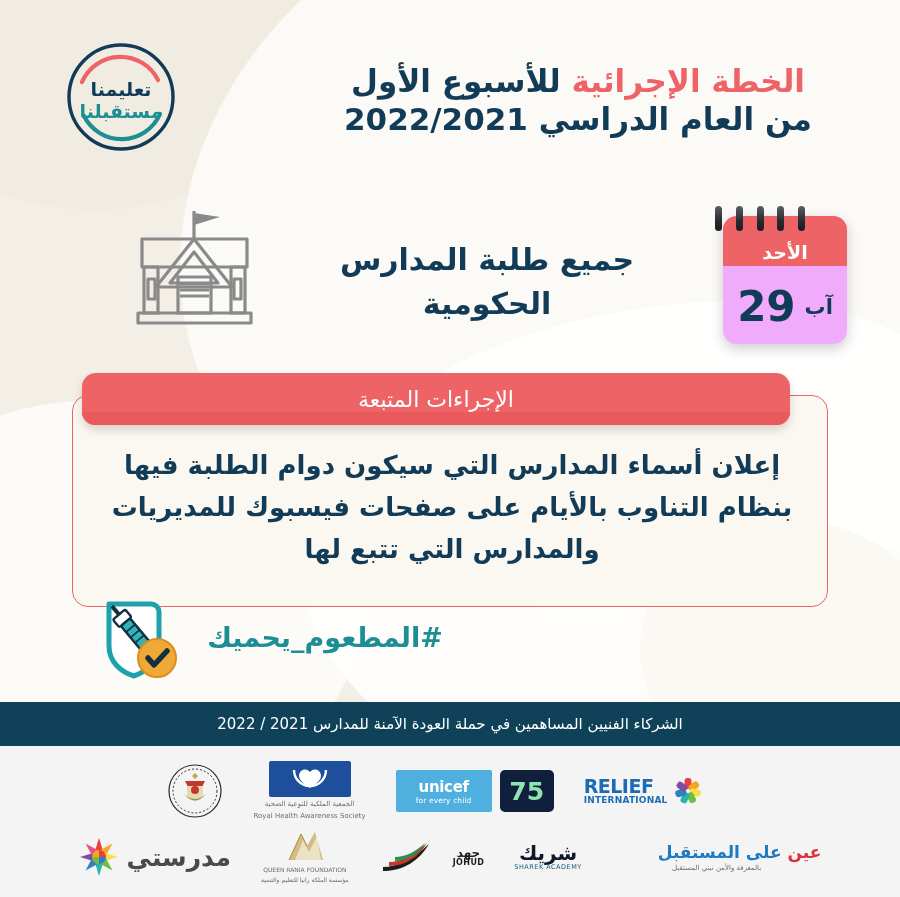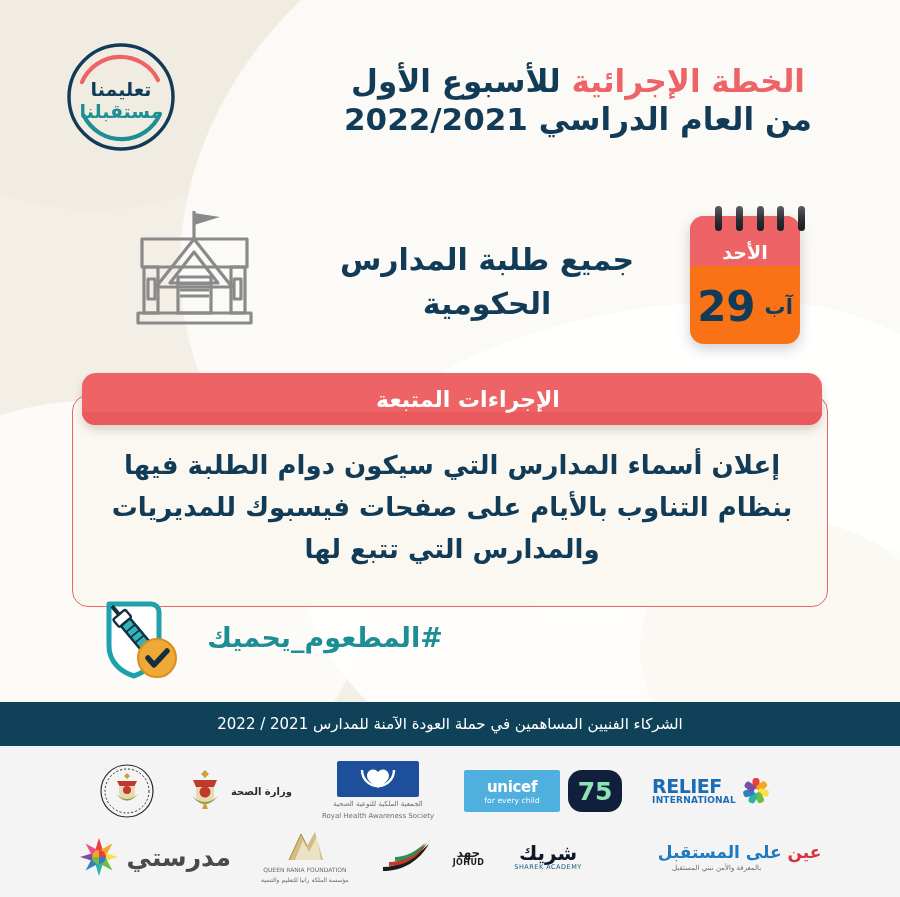--- a/index.html
+++ b/index.html
@@ -49,22 +49,22 @@
   
   #school-icon{position:absolute;left:122px;top:205px;width:145px;height:130px;}
   #audience-text{
     position:absolute;right:243px;top:238px;width:340px;
     text-align:center;color:#123b57;font-weight:bold;font-size:30px;
     line-height:1.45;
   }
 
   
   #calendar{
-    position:absolute;left:690px;top:216px;width:110px;height:128px;
-    border-radius:14px;background:#f97316;
+    position:absolute;left:723px;top:216px;width:124px;height:128px;
+    border-radius:14px;background:#f0abfc;
     box-shadow:0 5px 13px rgba(40,40,60,.22);
     overflow:hidden;
   }
   #cal-head{
     height:47px;background:#ee6466;color:#fff;
     display:flex;align-items:flex-end;justify-content:center;
     padding-bottom:3px;font-size:19px;font-weight:bold;
   }
   #cal-body{
     height:81px;display:flex;align-items:center;justify-content:center;
@@ -81,24 +81,23 @@
   
   #procedures-card{
     position:absolute;left:72px;top:395px;width:756px;height:212px;
     background:#fbf8f1;border:1.6px solid #ee6466;border-radius:16px;
     box-sizing:border-box;
   }
   #procedures-header{
     position:absolute;left:82px;top:373px;width:708px;height:52px;
     background:#ee6466;border-radius:14px;
     display:flex;align-items:center;justify-content:center;
-    color:#ffffff;font-size:22px;font-weight:bold;
+    color:#ffffff;font-size:22px;font-weight:normal;
     box-shadow:0 5px 9px rgba(70,40,40,.18);
     z-index:4;
-    padding-left:32px;
   }
   #procedures-header::after{
     content:"";position:absolute;left:0;right:0;bottom:0;height:13px;
     background:#e85a5c;border-radius:0 0 14px 14px;
   }
   #procedures-header span{position:relative;z-index:2;}
   #procedures-body{
     position:absolute;left:96px;top:444px;width:712px;
     text-align:center;color:#123b57;font-size:26px;font-weight:bold;
     line-height:1.62;z-index:3;
@@ -140,21 +139,21 @@
   .relief{display:flex;align-items:center;gap:5px;}
   .relief-text{line-height:1;text-align:left;}
   .relief-text .r1{font-size:19px;font-weight:bold;color:#1b6cb5;letter-spacing:-.5px;}
   .relief-text .r2{font-size:9px;font-weight:bold;color:#1b6cb5;letter-spacing:.2px;}
 
   
   .unicef-box{width:96px;height:42px;background:#4fb0e0;border-radius:2px;
     display:flex;flex-direction:column;align-items:center;justify-content:center;color:#fff;}
   .unicef-box .u1{font-size:15px;font-weight:bold;letter-spacing:-.3px;}
   .unicef-box .u2{font-size:7.5px;letter-spacing:.1px;}
-  .u75{width:54px;height:42px;background:#10203c;border-radius:14px;
+  .u75{width:54px;height:42px;background:#10203c;border-radius:5px;
     display:flex;align-items:center;justify-content:center;
     font-size:25px;font-weight:bold;
     background-image:linear-gradient(90deg,#10203c,#10203c);color:#8fe3b0;}
 
   
   .rhas-box{width:82px;height:36px;background:#1e4f9c;border-radius:2px;
     display:flex;align-items:center;justify-content:center;}
 
   
   .emblem{width:40px;height:46px;}
@@ -318,33 +317,20 @@
           <svg width="48" height="26" viewBox="0 0 48 26">
             <path d="M8 4 a14 14 0 0 0 32 0" fill="none" stroke="#ffffff" stroke-width="2.4"></path>
             <path d="M24 6 c-4 -5 -11 -2 -11 4 c0 5 7 9 11 12 c4 -3 11 -7 11 -12 c0 -6 -7 -9 -11 -4 z" fill="#ffffff"></path>
           </svg>
         </div>
         <div class="logo-caption">الجمعية الملكية للتوعية الصحية</div>
         <div class="logo-caption">Royal Health Awareness Society</div>
       </div>
     </div>
 
-    <div class="logo-cell">
-      <div class="moh">
-        <span class="moh-label">وزارة الصحة</span>
-        <svg class="emblem" viewBox="0 0 40 46">
-          <path d="M20 2 l4 4 l-4 4 l-4 -4 z" fill="#c8a23a"></path>
-          <path d="M8 12 h24 l-3 7 h-18 z" fill="#c0392b"></path>
-          <path d="M11 19 h18 v9 a9 9 0 0 1 -18 0 z" fill="#e8d9b5"></path>
-          <circle cx="20" cy="24" r="5.5" fill="#c0392b"></circle>
-          <path d="M7 28 q13 12 26 0 q-13 16 -26 0z" fill="#8a9a3f"></path>
-          <path d="M20 33 l3 8 h-6 z" fill="#c8a23a"></path>
-        </svg>
-      </div>
-    </div>
 
     <div class="logo-cell">
       <svg class="seal" viewBox="0 0 56 56">
         <circle cx="28" cy="28" r="26" fill="none" stroke="#2b2b2b" stroke-width="1.2"></circle>
         <circle cx="28" cy="28" r="22" fill="none" stroke="#2b2b2b" stroke-width="1" stroke-dasharray="2 2"></circle>
         <path d="M28 10 l3 3 l-3 3 l-3 -3 z" fill="#c8a23a"></path>
         <path d="M18 18 h20 l-2.5 5 h-15 z" fill="#c0392b"></path>
         <path d="M20 23 h16 v7 a8 8 0 0 1 -16 0 z" fill="#e8d9b5"></path>
         <circle cx="28" cy="27" r="4" fill="#c0392b"></circle>
         <path d="M17 31 q11 10 22 0 q-11 13 -22 0z" fill="#8a9a3f"></path>

